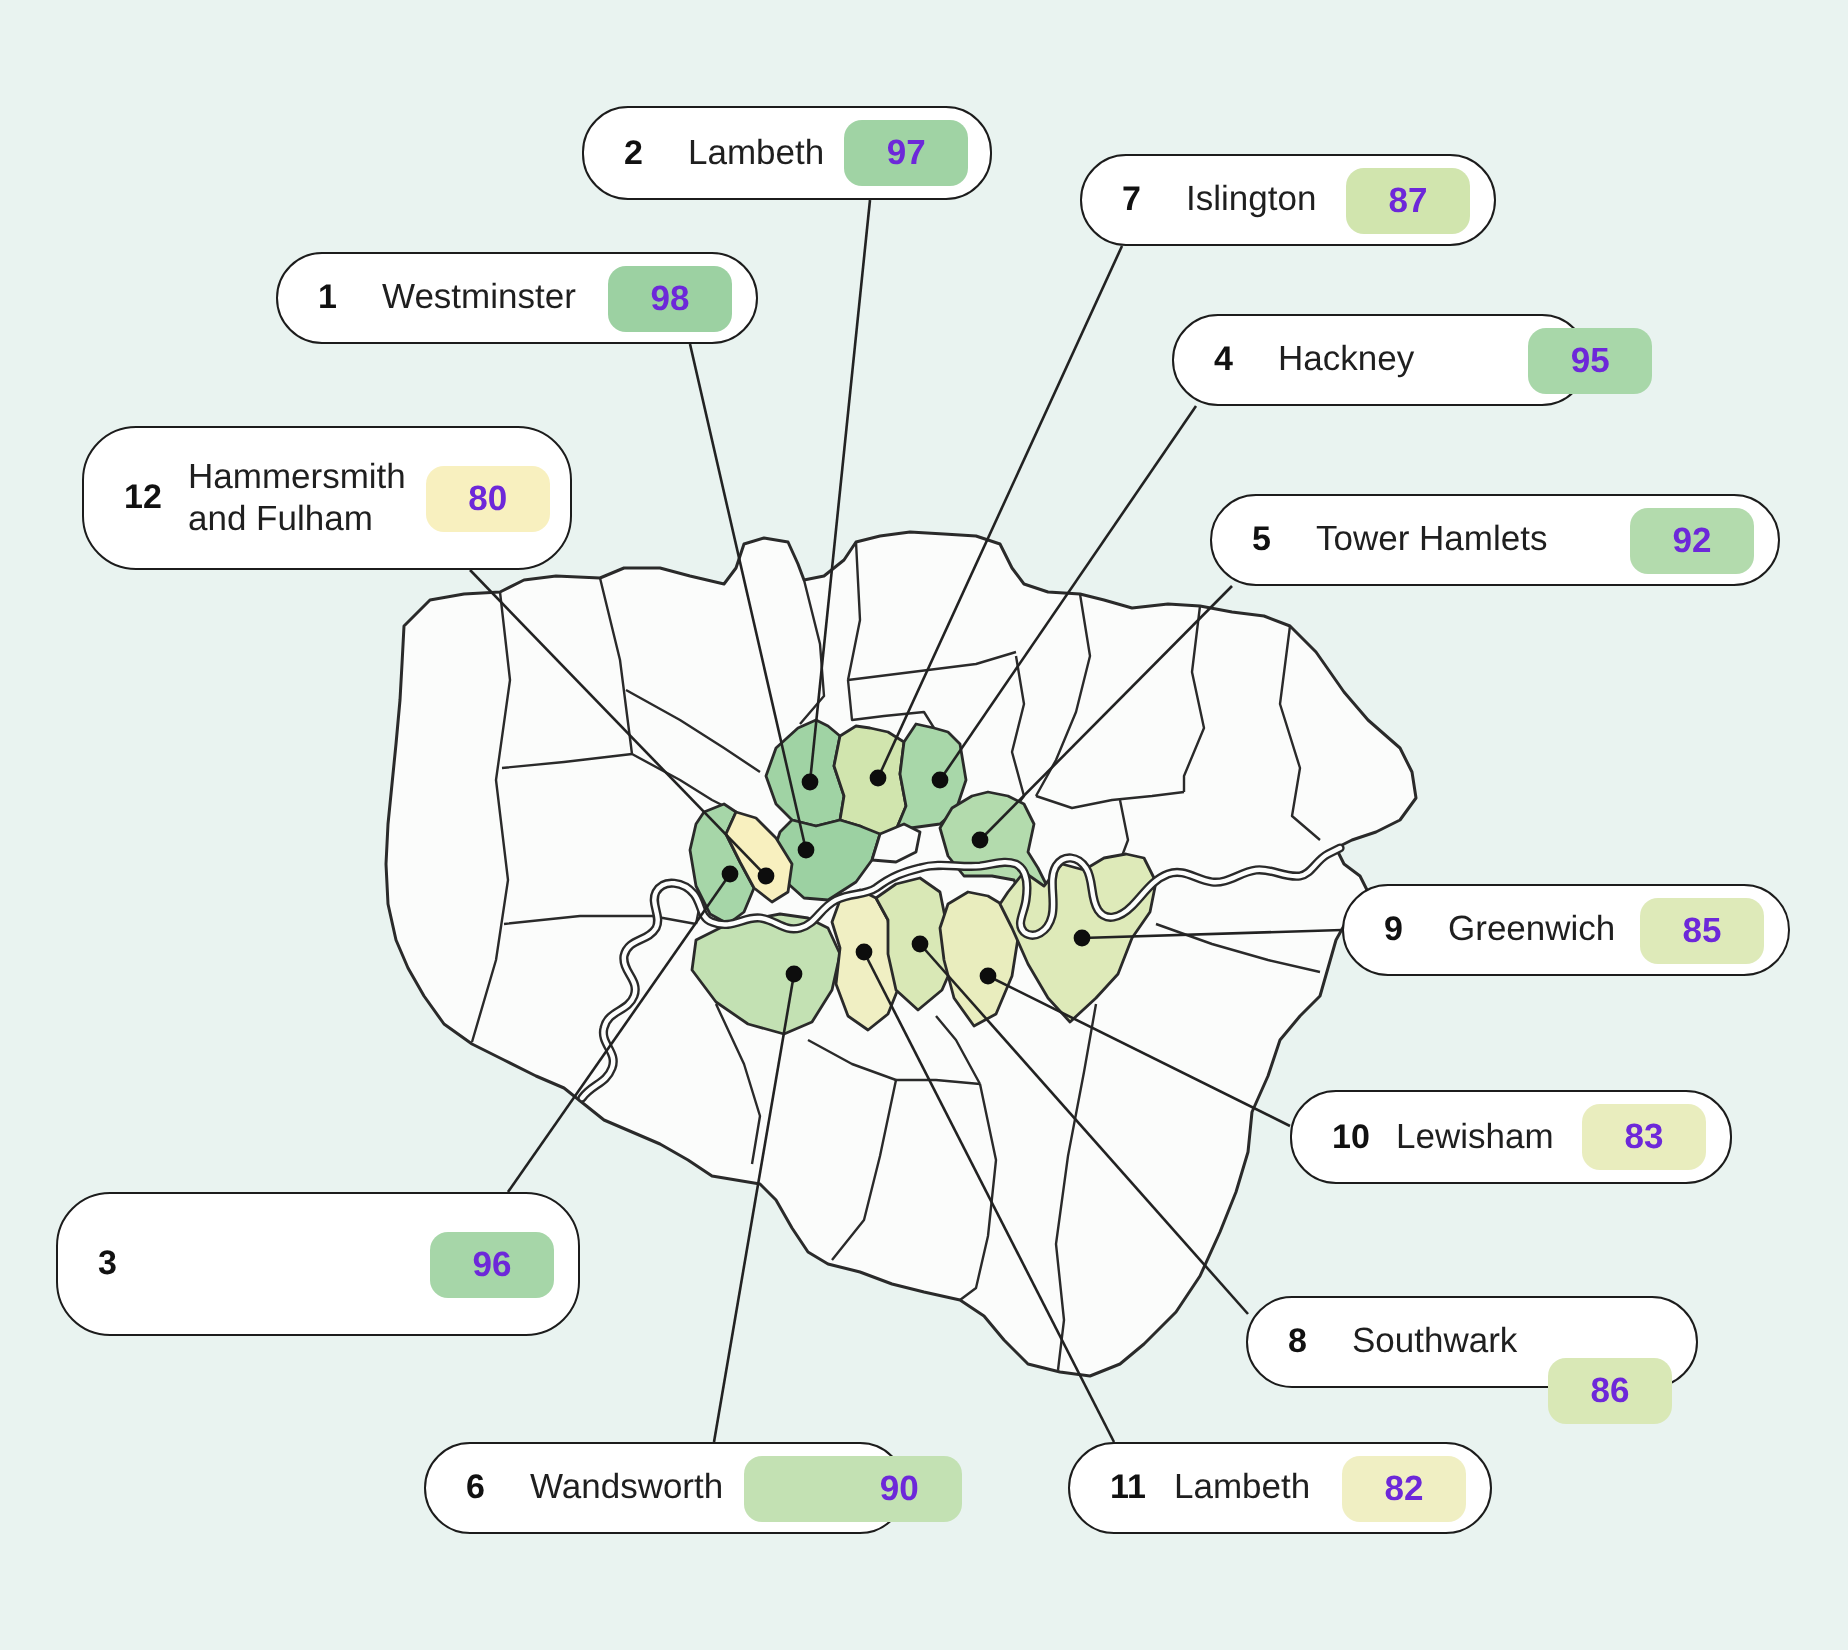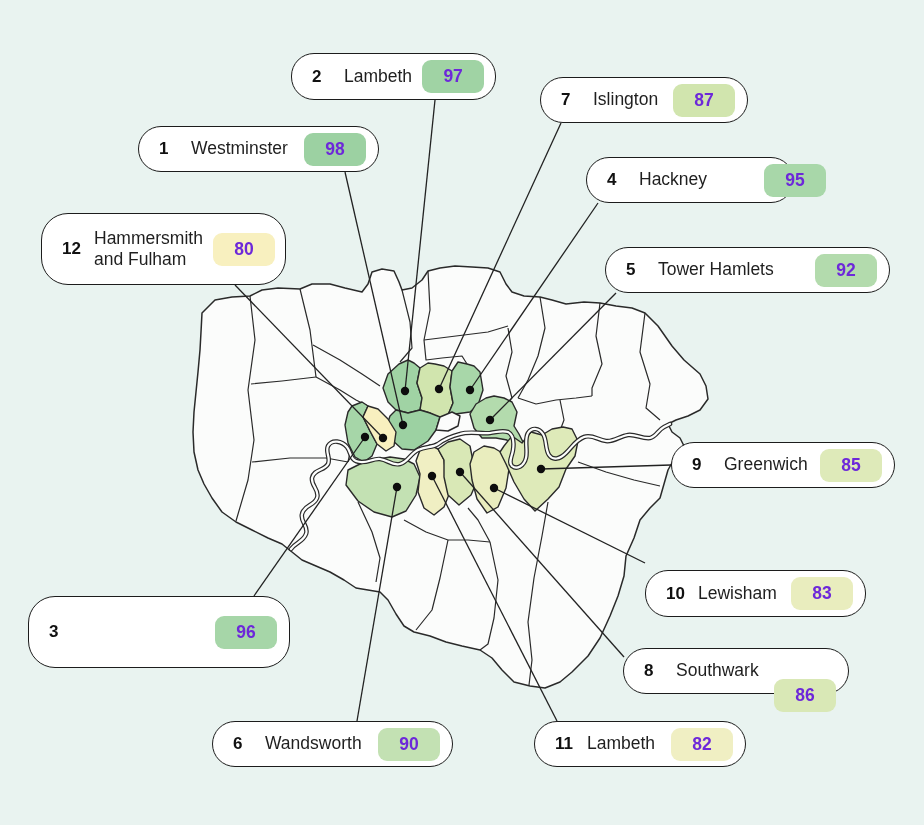--- a/index.html
+++ b/index.html
@@ -161,38 +161,38 @@
         <span class="badge" style="background: rgb(168, 215, 169); margin-left: 47px;">95</span>
       </div>
       <div class="callout" style="left: 605px; top: 247px; width: 285px; height: 46px; background: rgb(255, 255, 255); border-color: rgb(28, 28, 28);">
         <span class="rank">5</span>
         <span class="bname">Tower Hamlets</span>
         <span class="badge" style="background: rgb(179, 219, 173);">92</span>
       </div>
       <div class="callout" style="left: 212px; top: 721px; width: 241px; height: 46px; background: rgb(255, 255, 255); border-color: rgb(28, 28, 28);">
         <span class="rank">6</span>
         <span class="bname">Wandsworth</span>
-        <span class="badge" style="background: rgb(195, 225, 179);">90</span>
+        <span class="badge" style="background: rgb(195, 225, 179); padding-left: 47px;">90</span>
       </div>
       <div class="callout" style="left: 540px; top: 77px; width: 208px; height: 46px; background: rgb(255, 255, 255); border-color: rgb(28, 28, 28);">
         <span class="rank">7</span>
         <span class="bname">Islington</span>
         <span class="badge" style="background: rgb(209, 229, 174);">87</span>
       </div>
       <div class="callout" style="left: 623px; top: 648px; width: 226px; height: 46px; background: rgb(255, 255, 255); border-color: rgb(28, 28, 28);">
         <span class="rank">8</span>
         <span class="bname">Southwark</span>
         <span class="badge" style="background: rgb(217, 232, 182); margin-top: 48px;">86</span>
       </div>
       <div class="callout" style="left: 671px; top: 442px; width: 224px; height: 46px; background: rgb(255, 255, 255); border-color: rgb(28, 28, 28);">
         <span class="rank">9</span>
         <span class="bname">Greenwich</span>
         <span class="badge" style="background: rgb(222, 234, 185);">85</span>
       </div>
-      <div class="callout" style="left: 645px; top: 570px; width: 221px; height: 47px; background: rgb(255, 255, 255); border-color: rgb(28, 28, 28);">
+      <div class="callout" style="left: 645px; top: 545px; width: 221px; height: 47px; background: rgb(255, 255, 255); border-color: rgb(28, 28, 28);">
         <span class="rank">10</span>
         <span class="bname">Lewisham</span>
         <span class="badge" style="background: rgb(233, 237, 190);">83</span>
       </div>
       <div class="callout" style="left: 534px; top: 721px; width: 212px; height: 46px; background: rgb(255, 255, 255); border-color: rgb(28, 28, 28);">
         <span class="rank">11</span>
         <span class="bname">Lambeth</span>
         <span class="badge" style="background: rgb(240, 239, 195);">82</span>
       </div>
       <div class="callout two-line" style="left: 41px; top: 213px; width: 245px; height: 72px; background: rgb(255, 255, 255); border-color: rgb(28, 28, 28);">

